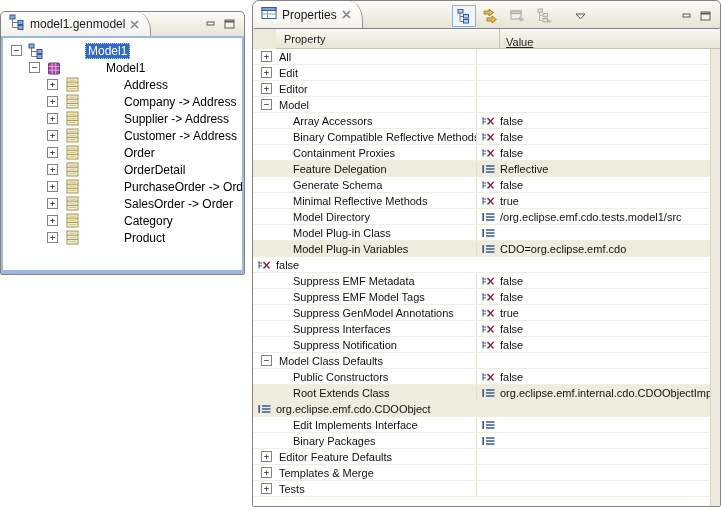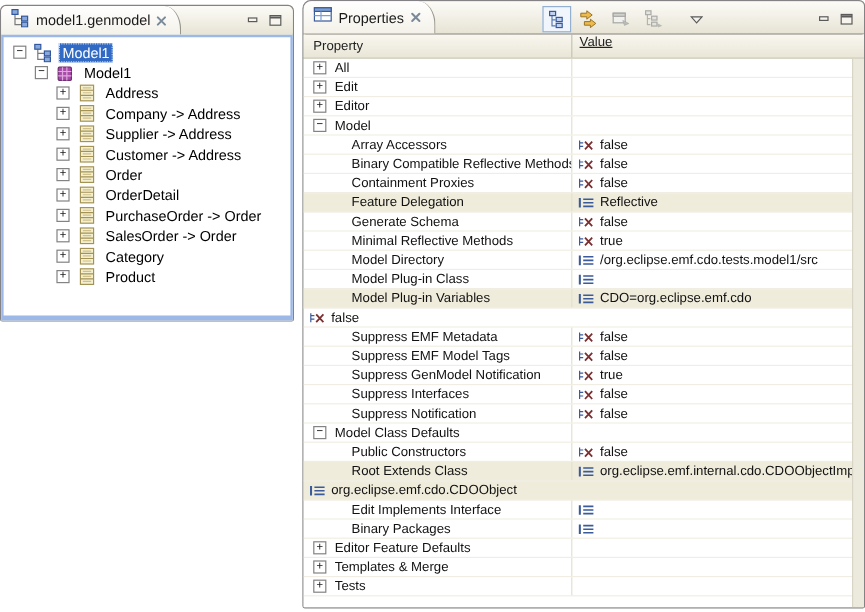--- a/index.html
+++ b/index.html
@@ -2,21 +2,21 @@
 <html><head>
 <meta charset="utf-8">
 <style>
   html,body{margin:0;padding:0;}
   body{
     width:721px;height:510px;position:relative;overflow:hidden;
     background:#ffffff;font-family:"Liberation Sans",sans-serif;
     -webkit-font-smoothing:antialiased;
   }
   .part{position:absolute;box-sizing:border-box;border:1px solid #848284;background:#ece9d8;}
-  #editor-part{left:0;top:4px;width:245px;height:264px;border-radius:5px 5px 2px 2px;}
+  #editor-part{left:0;top:11px;width:245px;height:264px;border-radius:5px 5px 2px 2px;}
   #props-part{left:252px;top:0;width:469px;height:507px;border-radius:7px 5px 2px 2px;display:flex;flex-direction:column;}
 
   
   .tabbar{display:flex;align-items:stretch;background:linear-gradient(#fcfbf7,#e7e4d5);border-radius:inherit;position:relative;}
   #editor-part .tabbar{height:24px;}
   #props-part .tabbar{height:27px;border-bottom:1px solid #848284;flex:none;}
   .tab{display:flex;align-items:center;gap:5px;padding:0 11px 0 8px;
        background:linear-gradient(#ffffff,#f3f1e8);
        border-right:1px solid #98968c;border-top-right-radius:14px 20px;}
   #editor-part .tab{border-top-left-radius:5px;}
@@ -34,27 +34,27 @@
   
   .editor-content{position:absolute;left:0;right:0;top:24px;bottom:0;
       border:2px solid #9cb8e6;border-bottom-width:4px;background:#fff;
       overflow:hidden;padding-top:4px;box-sizing:border-box;}
   .tree-row{display:flex;align-items:center;height:17px;font-size:12px;color:#000;padding-left:8px;white-space:nowrap;}
   .indent{flex:none;height:1px;}
   .expbox{flex:none;width:9px;height:9px;border:1px solid #848284;background:#fff;
       display:flex;align-items:center;justify-content:center;
       font:9px "DejaVu Sans Mono",monospace;line-height:1;color:#1a1a1a;margin-right:6px;box-sizing:content-box;}
   .tree-icon{flex:none;width:16px;height:16px;margin-right:5px;display:flex;align-items:center;justify-content:center;}
-  .tree-label{padding:0 2px;border:1px solid transparent;}
+  .tree-label{padding:0 2px;border:1px solid transparent;margin-left:36px;}
   .tree-label.selected{background:#316ac5;color:#fff;border:1px dotted #c6d8f2;}
 
   
-  .header-row{display:flex;height:19px;flex:none;align-items:flex-start;
+  .header-row{display:flex;height:19px;flex:none;align-items:flex-end;
       background:linear-gradient(#f9f7ef,#e9e6d7);border-bottom:1px solid #c6c3b4;
-      font-size:11px;color:#222;}
+      font-size:11px;color:#222;margin-left:23px;}
   .header-prop{width:224px;flex:none;box-sizing:border-box;height:100%;display:flex;align-items:center;
       padding-left:8px;border-right:1px solid #c6c3b4;}
   .header-val{flex:1;padding-left:6px;text-decoration:underline;}
   .rows-area{position:relative;flex:1;background:#fff;overflow:hidden;}
   .right-strip{position:absolute;top:0;right:0;bottom:0;width:9px;background:#eceadd;border-left:1px solid #d8d5c6;}
   .prop-row{display:flex;height:16px;box-sizing:border-box;align-items:center;font-size:11px;color:#111;
       border-bottom:1px solid #f0eee3;}
   .prop-row.hl{background:#efecdb;}
   .cell-prop{width:224px;flex:none;box-sizing:border-box;height:100%;display:flex;align-items:center;
       border-right:1px solid #e3e0d2;padding-left:8px;overflow:hidden;white-space:nowrap;}
@@ -588,21 +588,21 @@
         </svg>
       </span>
 
       <span class="val-text">false</span>
     </div>
   </div>
 
   <div class="prop-row item">
     <div class="cell-prop">
 
-      <span class="prop-label">Suppress GenModel Notification</span>
+      <span class="prop-label">Suppress GenModel Annotations</span>
     </div>
     <div class="cell-val">
       <span class="val-icon icon-bool">
         <svg width="15" height="12" viewBox="0 0 15 12">
           <path d="M2 2 V9.5 M2 4 H5 M2 7 H5" stroke="#3a5a9a" fill="none"></path>
           <path d="M6.5 3 L12.5 9.5 M12.5 3 L6.5 9.5" stroke="#7a3030" stroke-width="1.5"></path>
         </svg>
       </span>
 
       <span class="val-text">true</span>

